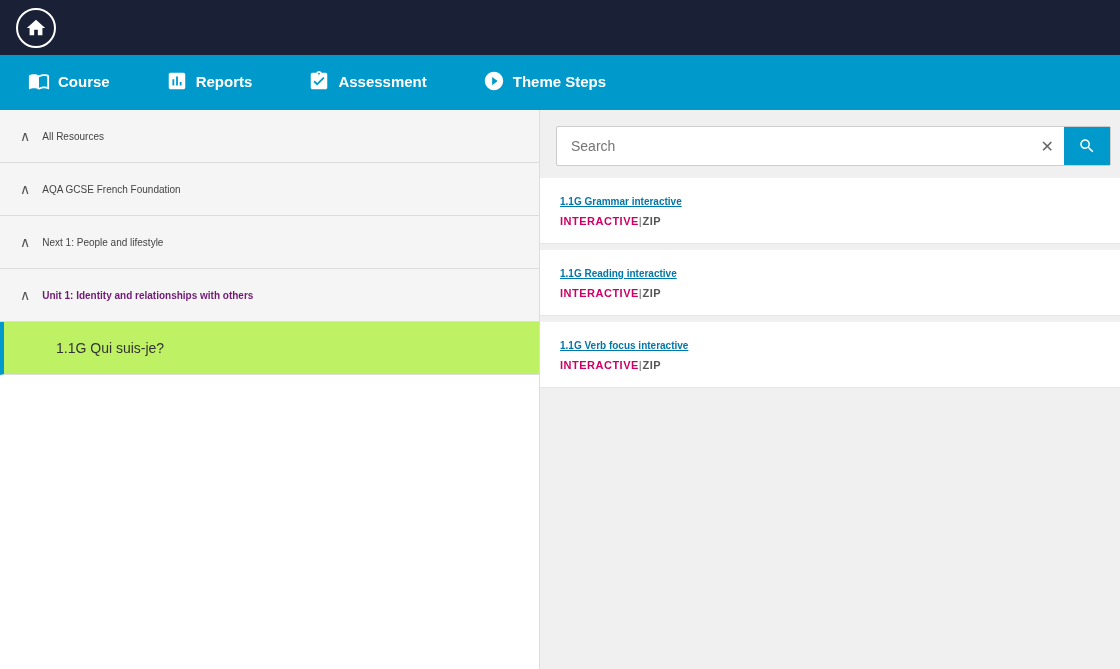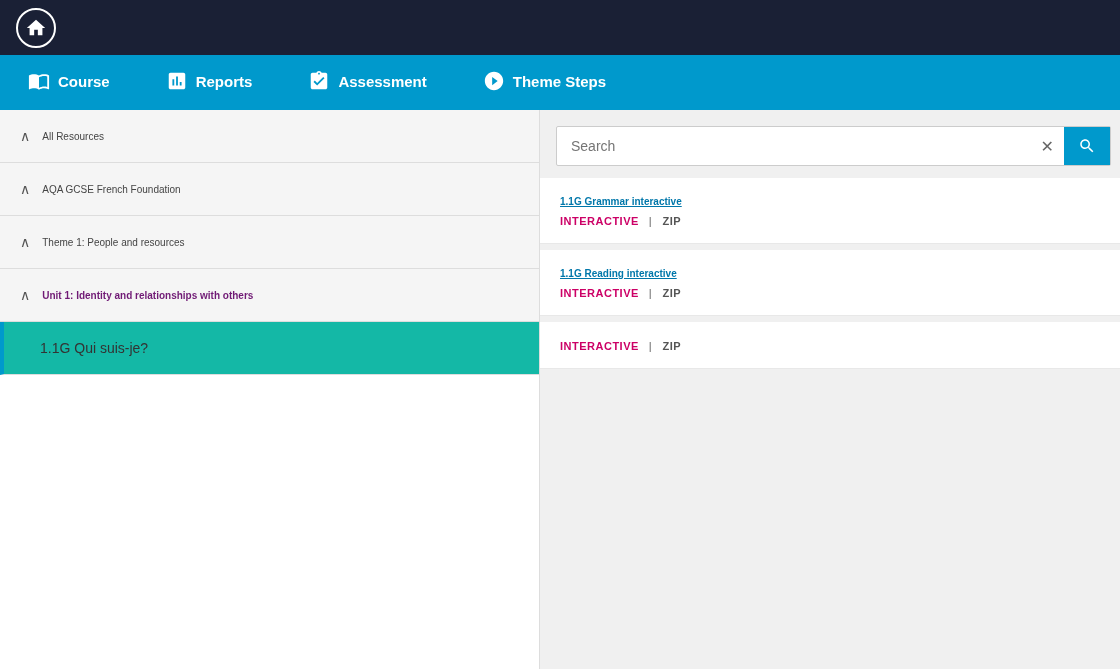--- a/index.html
+++ b/index.html
@@ -65,21 +65,21 @@
       padding: 18px 20px;
       border-bottom: 1px solid #ddd;
       cursor: pointer;
       background: #f5f5f5;
       gap: 12px;
     }
     .sidebar-item .chevron { font-size: 14px; color: #555; flex-shrink: 0; }
     .sidebar-item .item-label { font-size: 10px; color: #444; }
     .sidebar-item.selected-leaf { background: #fff; border-left: 4px solid #0099cc; }
     .sidebar-item .item-label.blue { color: #701a75; font-weight: bold; }
-    .sidebar-item.leaf { padding-left: 36px; background: #14b8a6; }
+    .sidebar-item.leaf { padding-left: 52px; background: #bef264; }
     .sidebar-item.leaf .item-label { color: #333; font-weight: 500; font-size: 14px; }
 
     
     .content {
       flex: 1;
       background: #f0f0f0;
       overflow-y: auto;
       padding: 0;
     }
 
@@ -136,21 +136,20 @@
     .resource-title {
       font-size: 10px;
       color: #0077aa;
       font-weight: 600;
       text-decoration: underline;
       margin-bottom: 8px;
     }
     .resource-tags {
       display: flex;
       align-items: center;
-      gap: 10px;
       font-size: 11px;
       font-weight: 700;
       letter-spacing: 0.5px;
     }
     .tag-interactive { color: #cc0066; }
     .tag-divider { color: #999; }
     .tag-zip { color: #555; }
   </style>
 </head>
 <body>
@@ -204,21 +203,21 @@
       <span class="item-label">All Resources</span>
     </div>
 
     <div class="sidebar-item">
       <span class="chevron">∧</span>
       <span class="item-label">AQA GCSE French Foundation</span>
     </div>
 
     <div class="sidebar-item">
       <span class="chevron">∧</span>
-      <span class="item-label">Theme 1: People and resources</span>
+      <span class="item-label">Next 1: People and lifestyle</span>
     </div>
 
     <div class="sidebar-item">
       <span class="chevron">∧</span>
       <span class="item-label blue">Unit 1: Identity and relationships with others</span>
     </div>
 
     <div class="sidebar-item leaf selected-leaf">
       <span class="item-label">1.1G Qui suis-je?</span>
     </div>
@@ -250,20 +249,21 @@
     <div class="resource-card">
       <div class="resource-title">1.1G Reading interactive</div>
       <div class="resource-tags">
         <span class="tag-interactive">INTERACTIVE</span>
         <span class="tag-divider">|</span>
         <span class="tag-zip">ZIP</span>
       </div>
     </div>
 
     <div class="resource-card">
+      <div class="resource-title">1.1G Verb focus interactive</div>
       <div class="resource-tags">
         <span class="tag-interactive">INTERACTIVE</span>
         <span class="tag-divider">|</span>
         <span class="tag-zip">ZIP</span>
       </div>
     </div>
 
   </div>
 </div>
 

